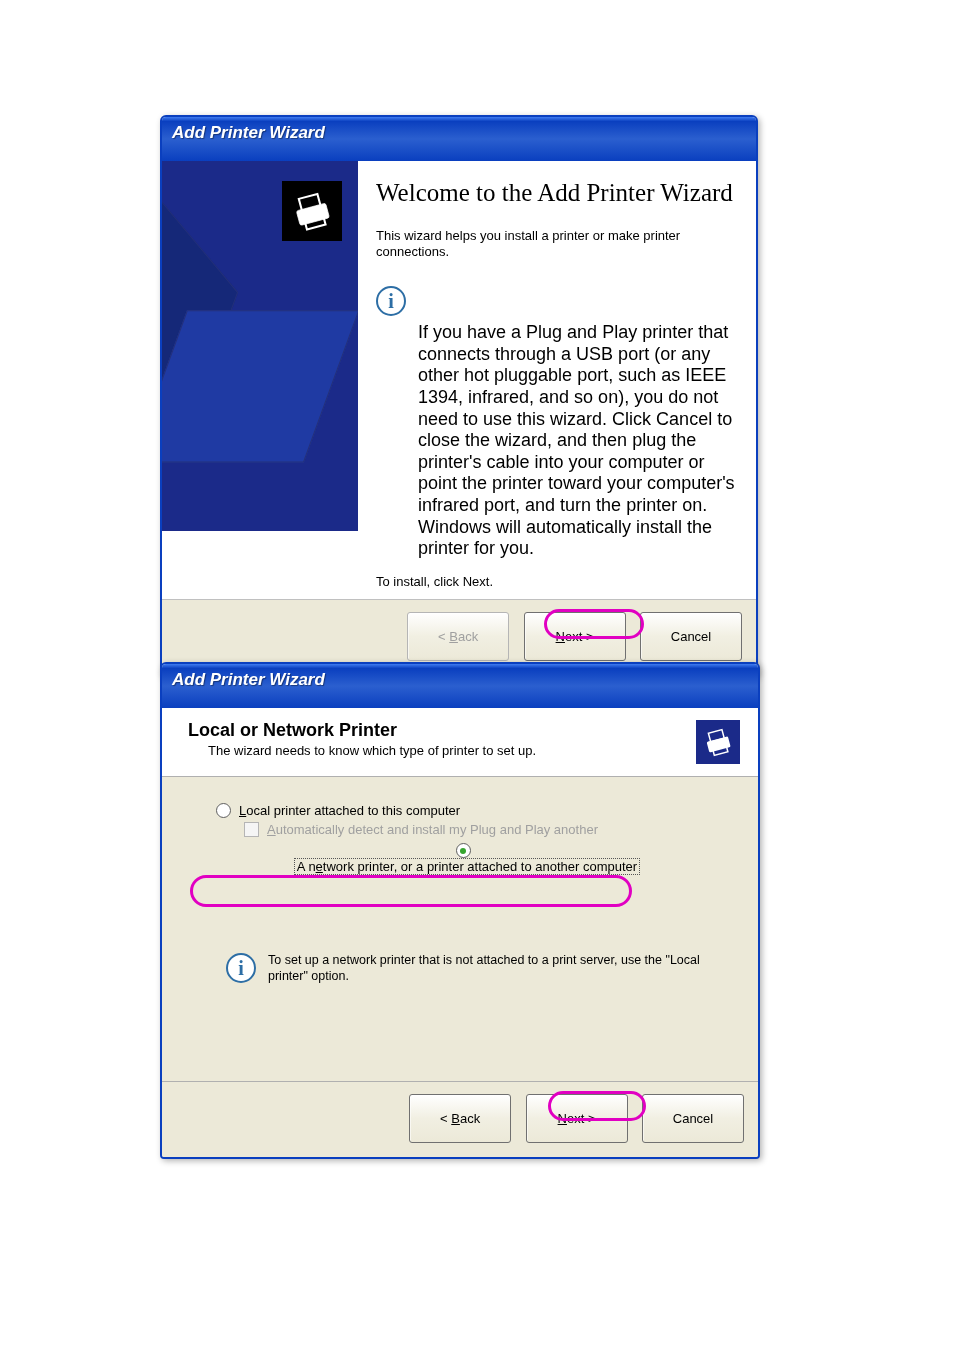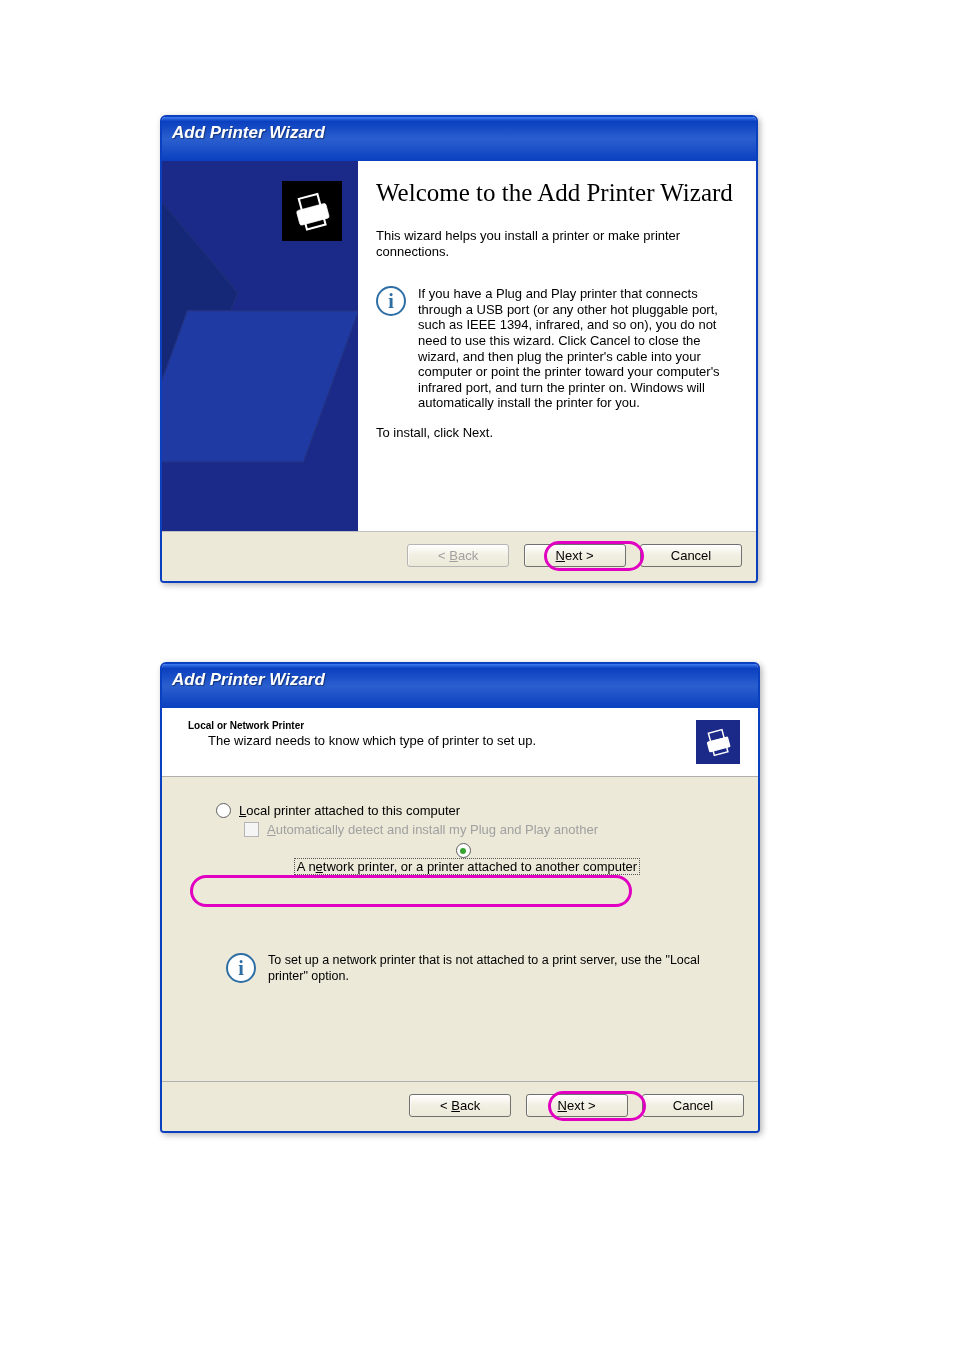--- a/index.html
+++ b/index.html
@@ -82,33 +82,33 @@
     margin-right:12px;
     border:2px solid #2d6ea5;
     border-radius:50%;
     background:#fff;
     display:flex; align-items:center; justify-content:center;
     color:#2d6ea5;
     font-family: "Georgia", serif;
     font-weight:bold; font-size:20px;
     box-sizing:border-box;
   }
-  .d1 .infotext { font-size:13px; line-height:1.2; }
+  .d1 .infotext { font-size:18px; line-height:1.2;margin-top:36px; }
   .d1 .cont { font-size:13px; margin-top:6px; }
 
   .buttonbar {
     background:#ece9d8;
     border-top:1px solid #c0c0c0;
     padding: 12px 14px 14px 0;
     text-align:right;
   }
   .btn {
     display:inline-block;
     min-width:84px;
-    padding:3px 8px;
+    padding:16px 8px;
     font-size:13px;
     font-family:"Tahoma",sans-serif;
     background: linear-gradient(to bottom,#fff 0%,#f1efe2 50%,#ece9d8 100%);
     border:1px solid #707070;
     border-radius:3px;
     text-align:center;
     margin-left:10px;
     color:#000;
     box-shadow: 1px 1px 0 rgba(255,255,255,0.6) inset;
     position:relative;
@@ -124,21 +124,21 @@
 
   
   .d2 { left: 160px; top: 662px; width: 596px; }
   .d2 .header {
     background:#fff;
     padding: 12px 14px 12px 26px;
     border-bottom:1px solid #b0b0b0;
     display:flex; align-items:flex-start; justify-content:space-between;
   }
   .d2 .header .txt { font-size:13px; }
-  .d2 .header .txt .ht { font-weight:bold; font-size:10px; }
+  .d2 .header .txt .ht { font-weight:bold; font-size:18px; }
   .d2 .header .txt .hs { margin-left:20px; margin-top:2px; }
   .d2 .header .hicon {
     width:44px; height:44px;
     background:#1b2a89;
     display:flex; align-items:center; justify-content:center;
     margin-right:4px;
   }
   .d2 .body2 {
     background:#ece9d8;
     padding: 22px 40px 12px 54px;

